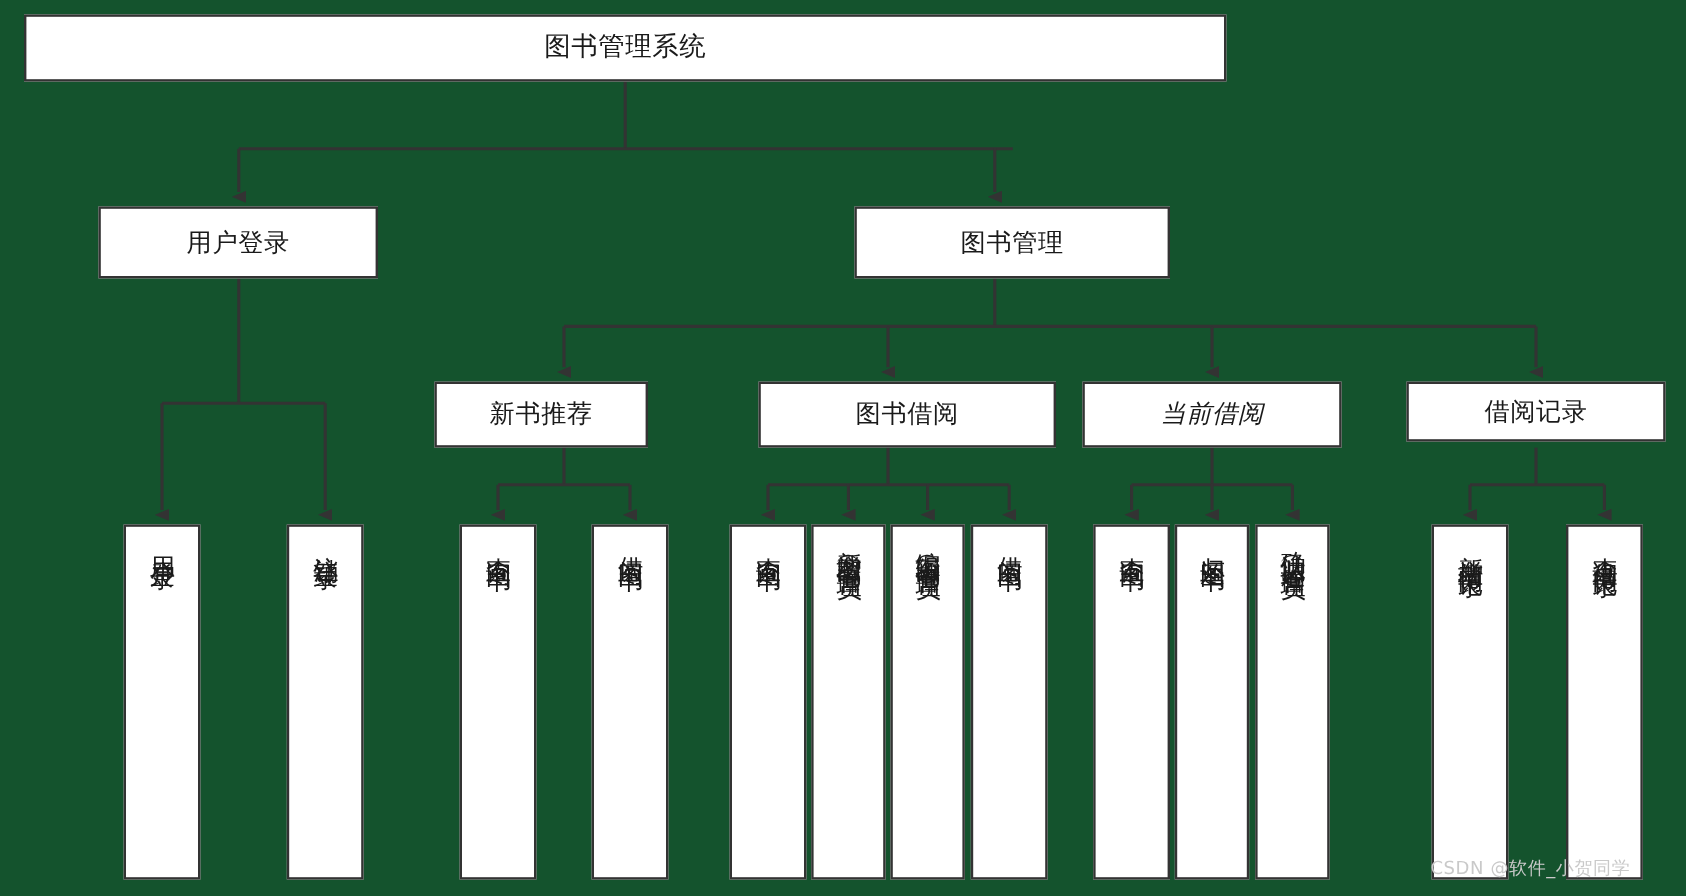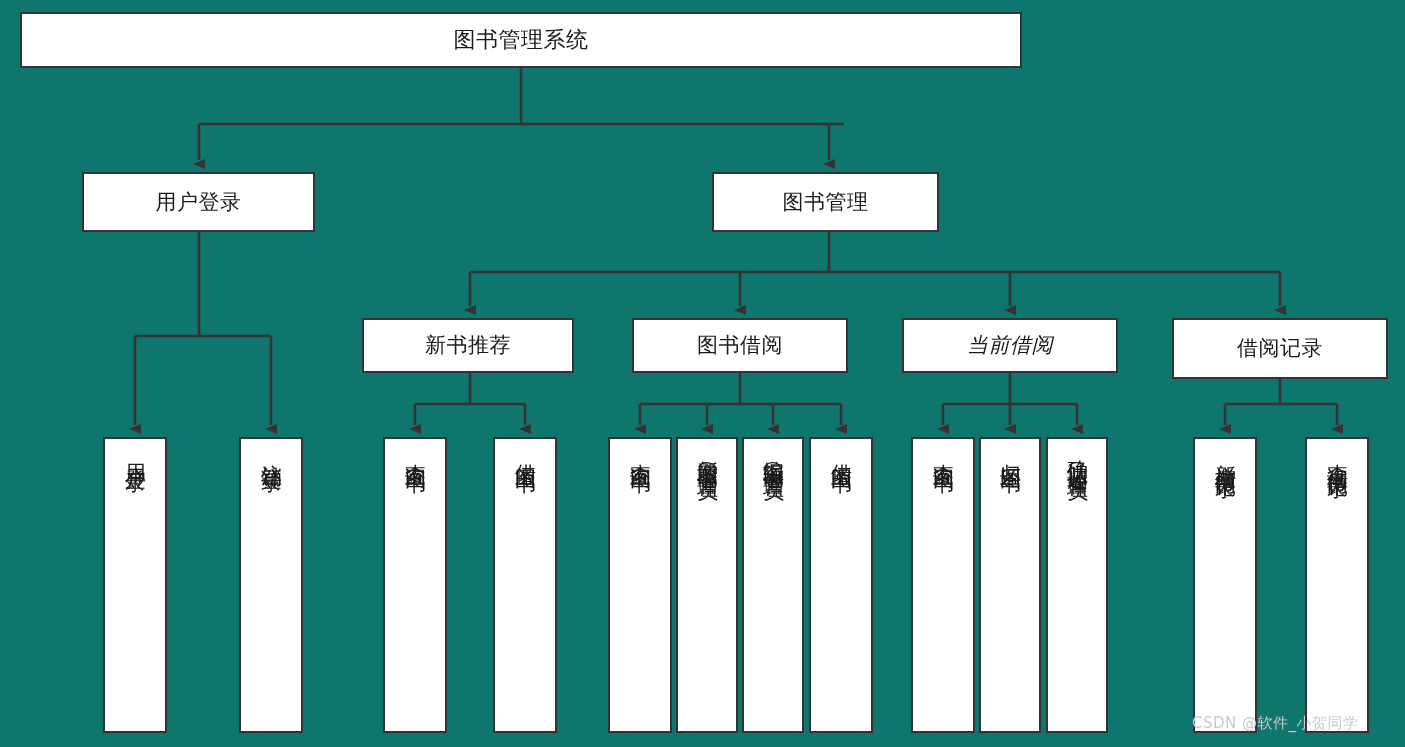--- a/index.html
+++ b/index.html
@@ -8,21 +8,21 @@
     padding: 0;
     background: #ffffff;
   }
   body {
     font-family: "DejaVu Sans", "Liberation Sans", sans-serif;
   }
   #canvas {
     position: relative;
     width: 1405px;
     height: 747px;
-    background: #0f766e;
+    background: #14532d;
     overflow: hidden;
   }
   svg.connectors {
     position: absolute;
     left: 0;
     top: 0;
     width: 1405px;
     height: 747px;
     pointer-events: none;
   }
@@ -135,37 +135,37 @@
   </svg>
 
   <div class="node horiz root" style="left:20px; top:12px; width:1002px; height:56px;">
     <span class="label">图书管理系统</span>
   </div>
 
   <div class="node horiz" style="left:82px; top:172px; width:233px; height:60px;">
     <span class="label">用户登录</span>
   </div>
 
-  <div class="node horiz" style="left:712px; top:172px; width:227px; height:60px;">
+  <div class="node horiz" style="left:712px; top:172px; width:263px; height:60px;">
     <span class="label">图书管理</span>
   </div>
 
-  <div class="node horiz" style="left:362px; top:318px; width:212px; height:55px;">
+  <div class="node horiz" style="left:362px; top:318px; width:178px; height:55px;">
     <span class="label">新书推荐</span>
   </div>
 
-  <div class="node horiz" style="left:632px; top:318px; width:216px; height:55px;">
+  <div class="node horiz" style="left:632px; top:318px; width:248px; height:55px;">
     <span class="label">图书借阅</span>
   </div>
 
   <div class="node horiz" style="left:902px; top:318px; width:216px; height:55px;font-style:italic;">
     <span class="label">当前借阅</span>
   </div>
 
-  <div class="node horiz" style="left:1172px; top:318px; width:216px; height:61px;">
+  <div class="node horiz" style="left:1172px; top:318px; width:216px; height:50px;">
     <span class="label">借阅记录</span>
   </div>
 
   <div class="node leaf" style="left:103px; top:437px; width:64px; height:296px;">
     <span class="label">用户登录</span>
   </div>
   <div class="node leaf" style="left:239px; top:437px; width:64px; height:296px;">
     <span class="label">注销登录</span>
   </div>
 

